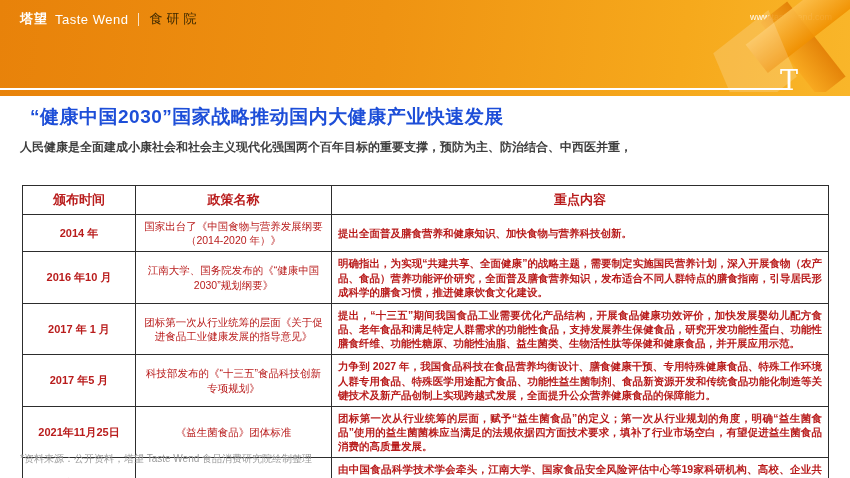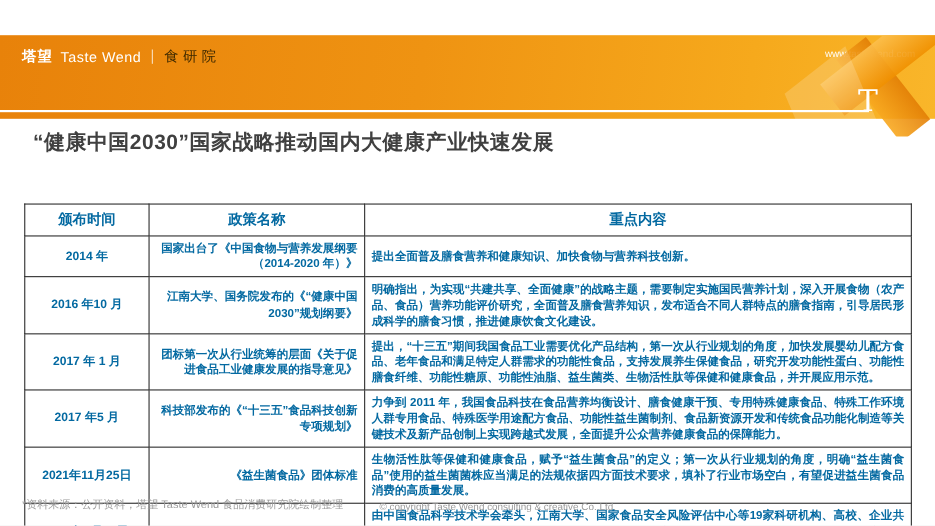--- a/index.html
+++ b/index.html
@@ -1,21 +1,21 @@
 <!DOCTYPE html>
 <html><head>
 <meta charset="utf-8">
 <style>
   * { margin:0; padding:0; box-sizing:border-box; }
   body { font-family:"Liberation Sans","DejaVu Sans",sans-serif; background:#e9e9e9; }
   .slide { position:relative; width:850px; height:478px; background:#fff; overflow:hidden; margin:0 auto; }
 
   
-  .header { position:relative; width:100%; height:76px;
-    background:linear-gradient(97deg,#e8820a 0%,#ef9312 45%,#f6a91c 80%,#f9b62a 100%);margin-top:32px; }
+  .header { position:relative; width:100%; height:96px;
+    background:linear-gradient(97deg,#e8820a 0%,#ef9312 45%,#f6a91c 80%,#f9b62a 100%); }
   .logo-row { position:absolute; left:20px; top:10px; display:flex; align-items:center; gap:7px; }
   .logo-cn { color:#fff; font-weight:bold; font-size:13px; letter-spacing:1px; }
   .logo-en { color:#fff; font-size:13px; font-weight:normal; letter-spacing:.5px; }
   .logo-sep { width:1px; height:13px; background:rgba(255,255,255,.75); margin:0 3px; }
   .logo-division { color:#3f2a00; font-weight:normal; font-size:13px; letter-spacing:4px; }
   .header-url { position:absolute; right:18px; top:12px; color:#fff; font-size:9px; opacity:.95; }
   .header-title { position:absolute; left:20px; top:34px; color:#fff; font-weight:bold;
     font-size:30px; letter-spacing:1px; text-shadow:0 1px 2px rgba(0,0,0,.08); }
   .header-line { position:absolute; left:0; bottom:6px; width:790px; height:2px; background:#fff; }
 
@@ -24,34 +24,34 @@
   .tlogo-bar { position:absolute; width:120px; height:36px; right:-14px; top:4px;
     background:linear-gradient(180deg,#fcbf4d,#f09000); transform:rotate(-38deg); opacity:.9; }
   .tlogo-stem { position:absolute; width:34px; height:95px; right:30px; top:2px;
     background:linear-gradient(90deg,#f8a81f,#e27e05); transform:rotate(-38deg); opacity:.9; }
   .tlogo-sheen { position:absolute; width:70px; height:70px; right:60px; top:30px;
     background:rgba(255,255,255,.18); transform:rotate(-38deg) skewX(-15deg); }
   .t-glyph { position:absolute; right:52px; bottom:2px; color:#fff;
     font-family:"DejaVu Serif","Liberation Serif",serif; font-size:27px; line-height:1; }
 
   
-  .subtitle { margin:8px 0 0 30px; color:#404040; font-weight:bold; font-size:19px; letter-spacing:.5px; }
+  .subtitle { margin:8px 0 0 30px; color:#1d4ed8; font-weight:bold; font-size:19px; letter-spacing:.5px; }
   .intro { margin:9px 0 0 20px; color:#3d3d3d; font-size:12px; font-weight:bold; line-height:1.45; width:812px; }
 
   
   .policy-table { position:absolute; left:22px; top:185px; width:806px;
     border-collapse:collapse; table-layout:fixed; }
-  .policy-table th, .policy-table td { border:1.5px solid #2d2d2d; color:#0369a1;margin-left:24px; }
+  .policy-table th, .policy-table td { border:1.5px solid #2d2d2d; color:#b91c1c;margin-left:24px; }
   .policy-table th { font-size:13px; font-weight:bold; padding:5px 4px; background:#fff; text-align:center; }
   .policy-table td { font-size:10.5px; line-height:1.35; padding:4px 6px; vertical-align:middle; }
   .col-date  { width:113px; }
   .col-name  { width:196px; }
   .col-body  { width:497px; }
   td.cell-date  { text-align:center; font-weight:bold; font-size:11px; }
-  td.cell-name  { text-align:right; font-weight:bold; }
+  td.cell-name  { text-align:center; font-weight:normal; }
   td.cell-body  { text-align:left; font-weight:bold; text-align:justify; }
 
   
   .footer-source { position:absolute; left:20px; bottom:12px; color:#9b9b9b; font-size:10px; }
   .footer-copy { position:absolute; left:345px; bottom:12px; color:#9b9b9b; font-size:9px; }
 </style>
 </head>
 <body>
 
 <div class="slide">
@@ -71,20 +71,21 @@
       <div class="tlogo-sheen"></div>
     </div>
 
     <div class="header-line"></div>
     <div class="t-glyph">T</div>
   </div>
 
   <div class="subtitle">“健康中国2030”国家战略推动国内大健康产业快速发展</div>
 
   <div class="intro">
+    <div>人民健康是全面建成小康社会和社会主义现代化强国两个百年目标的重要支撑，预防为主、防治结合、中西医并重，</div>
   </div>
 
   <table class="policy-table">
     <colgroup>
         <col class="col-date">
         <col class="col-name">
         <col class="col-body">
       </colgroup>
     <thead>
       <tr>
@@ -100,36 +101,35 @@
         <td class="cell-body">提出全面普及膳食营养和健康知识、加快食物与营养科技创新。</td>
       </tr>
       <tr>
         <td class="cell-date">2016 年10 月</td>
         <td class="cell-name">江南大学、国务院发布的《“健康中国2030”规划纲要》</td>
         <td class="cell-body">明确指出，为实现“共建共享、全面健康”的战略主题，需要制定实施国民营养计划，深入开展食物（农产品、食品）营养功能评价研究，全面普及膳食营养知识，发布适合不同人群特点的膳食指南，引导居民形成科学的膳食习惯，推进健康饮食文化建设。</td>
       </tr>
       <tr>
         <td class="cell-date">2017 年 1 月</td>
         <td class="cell-name">团标第一次从行业统筹的层面《关于促进食品工业健康发展的指导意见》</td>
-        <td class="cell-body">提出，“十三五”期间我国食品工业需要优化产品结构，第一次从行业规划的角度，加快发展婴幼儿配方食品、老年食品和满足特定人群需求的功能性食品，支持发展养生保健食品，研究开发功能性蛋白、功能性膳食纤维、功能性糖原、功能性油脂、益生菌类、生物活性肽等保健和健康食品，并开展应用示范。</td>
+        <td class="cell-body">提出，“十三五”期间我国食品工业需要优化产品结构，开展食品健康功效评价，加快发展婴幼儿配方食品、老年食品和满足特定人群需求的功能性食品，支持发展养生保健食品，研究开发功能性蛋白、功能性膳食纤维、功能性糖原、功能性油脂、益生菌类、生物活性肽等保健和健康食品，并开展应用示范。</td>
       </tr>
       <tr>
         <td class="cell-date">2017 年5 月</td>
         <td class="cell-name">科技部发布的《“十三五”食品科技创新专项规划》</td>
-        <td class="cell-body">力争到 2011 年，我国食品科技在食品营养均衡设计、膳食健康干预、专用特殊健康食品、特殊工作环境人群专用食品、特殊医学用途配方食品、功能性益生菌制剂、食品新资源开发和传统食品功能化制造等关键技术及新产品创制上实现跨越式发展，全面提升公众营养健康食品的保障能力。</td>
+        <td class="cell-body">力争到 2027 年，我国食品科技在食品营养均衡设计、膳食健康干预、专用特殊健康食品、特殊工作环境人群专用食品、特殊医学用途配方食品、功能性益生菌制剂、食品新资源开发和传统食品功能化制造等关键技术及新产品创制上实现跨越式发展，全面提升公众营养健康食品的保障能力。</td>
       </tr>
       <tr>
         <td class="cell-date">2021年11月25日</td>
         <td class="cell-name">《益生菌食品》团体标准</td>
-        <td class="cell-body">生物活性肽等保健和健康食品，赋予“益生菌食品”的定义；第一次从行业规划的角度，明确“益生菌食品”使用的益生菌菌株应当满足的法规依据四方面技术要求，填补了行业市场空白，有望促进益生菌食品消费的高质量发展。</td>
+        <td class="cell-body">团标第一次从行业统筹的层面，赋予“益生菌食品”的定义；第一次从行业规划的角度，明确“益生菌食品”使用的益生菌菌株应当满足的法规依据四方面技术要求，填补了行业市场空白，有望促进益生菌食品消费的高质量发展。</td>
       </tr>
       <tr>
         <td class="cell-date">2022年6月16日</td>
         <td class="cell-name">《食品用益生菌通则》</td>
         <td class="cell-body">由中国食品科学技术学会牵头，江南大学、国家食品安全风险评估中心等19家科研机构、高校、企业共同参与的《食品用益生菌通则》团体标准正式发布。标志着中国益生菌市场迈进全产业链规范化、高质量发展的新起点。</td>
       </tr>
     </tbody>
   </table>
 
   <div class="footer-source">*资料来源：公开资料，塔望 Taste Wend 食品消费研究院绘制整理</div>
-  <div class="footer-copy">© copyright Taste Wend consulting &amp; creative Co.,Ltd.</div>
 
 </div>
 
 </body></html>

